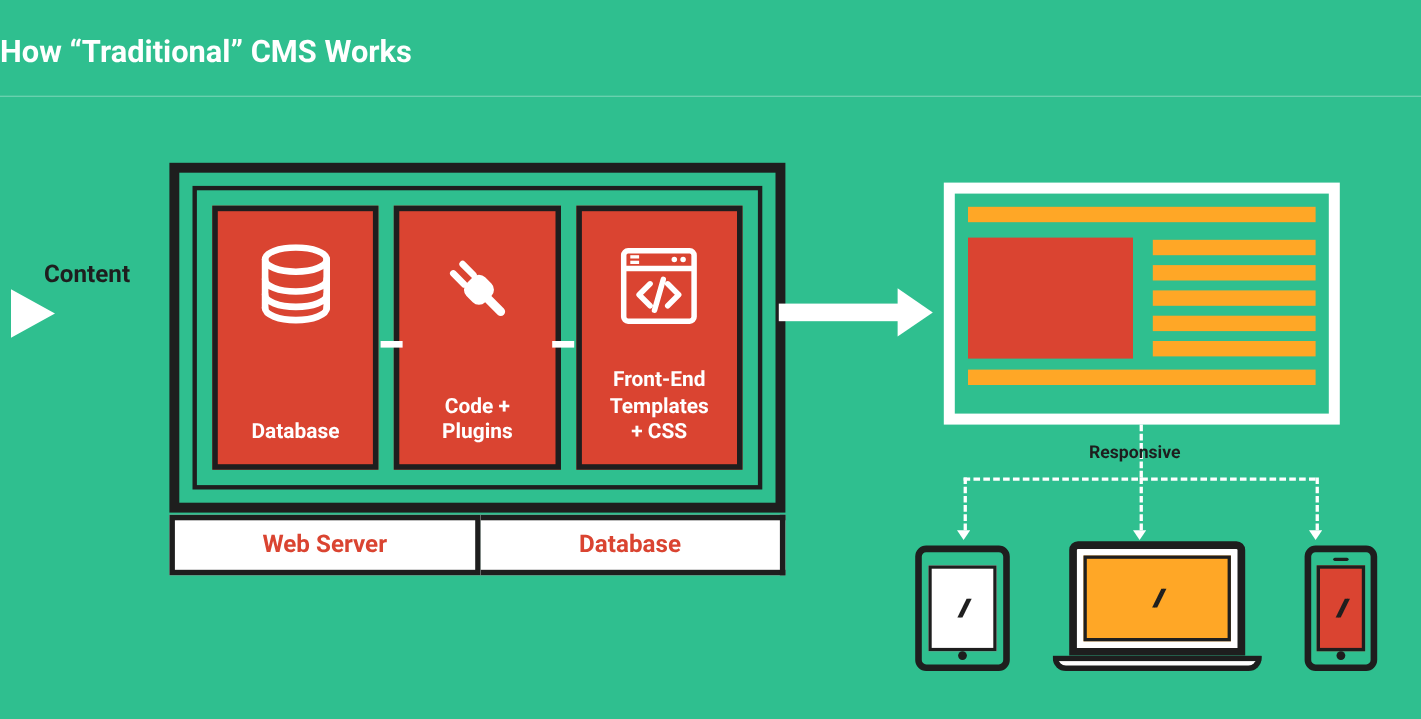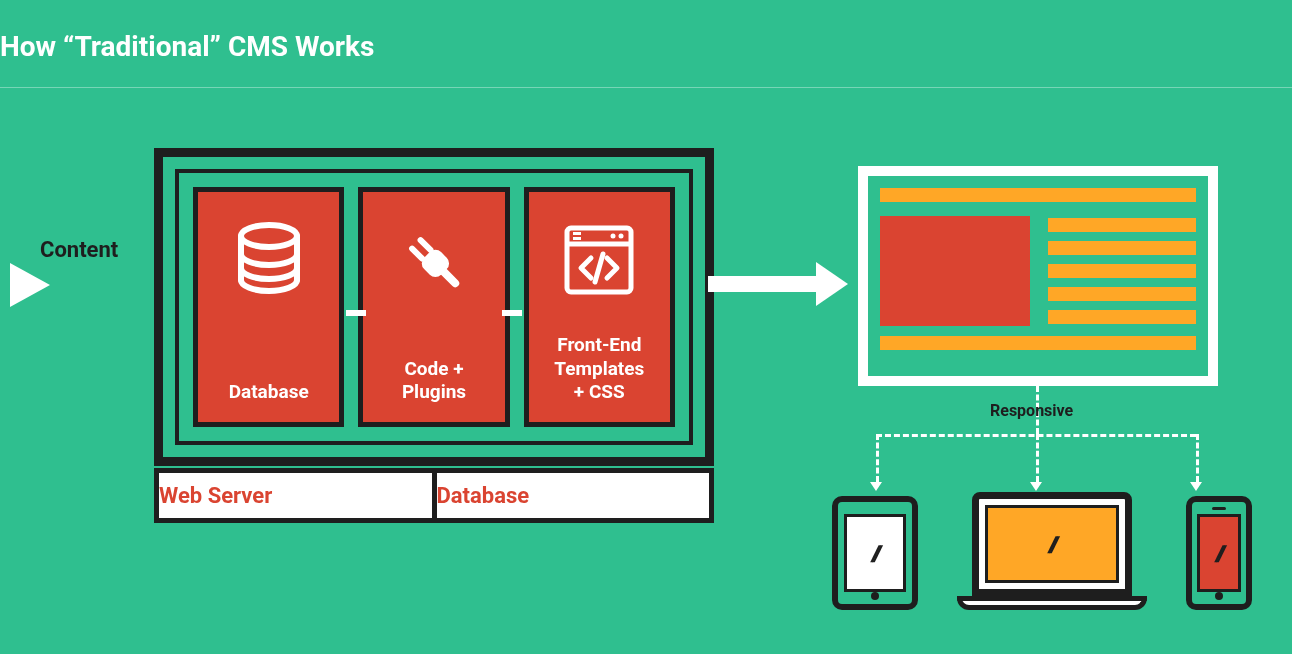--- a/index.html
+++ b/index.html
@@ -119,21 +119,21 @@
     position: absolute;
     left: 154px;
     top: 380px;
     width: 560px;
     display: flex;
   }
   .footer-cell {
     flex: 1 1 0;
     background: #ffffff;
     border: 5px solid #1e1e1e;
-    text-align: left;
+    text-align: center;
     padding: 10px 0;
     color: #da4431;
     font-weight: 700;
     font-size: 22px;
   }
   .footer-cell + .footer-cell { border-left: none; }
 
   
   .site-mock {
     position: absolute;

